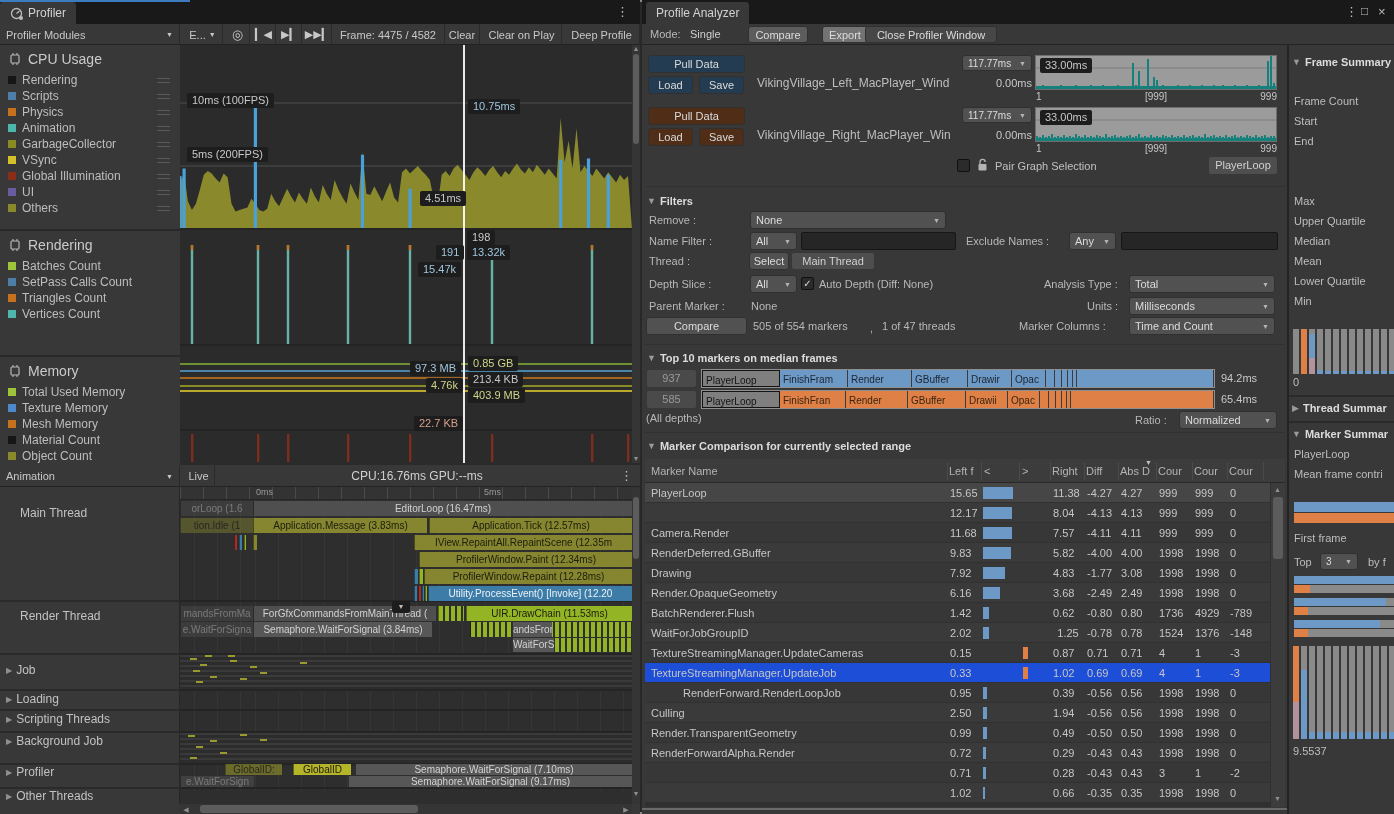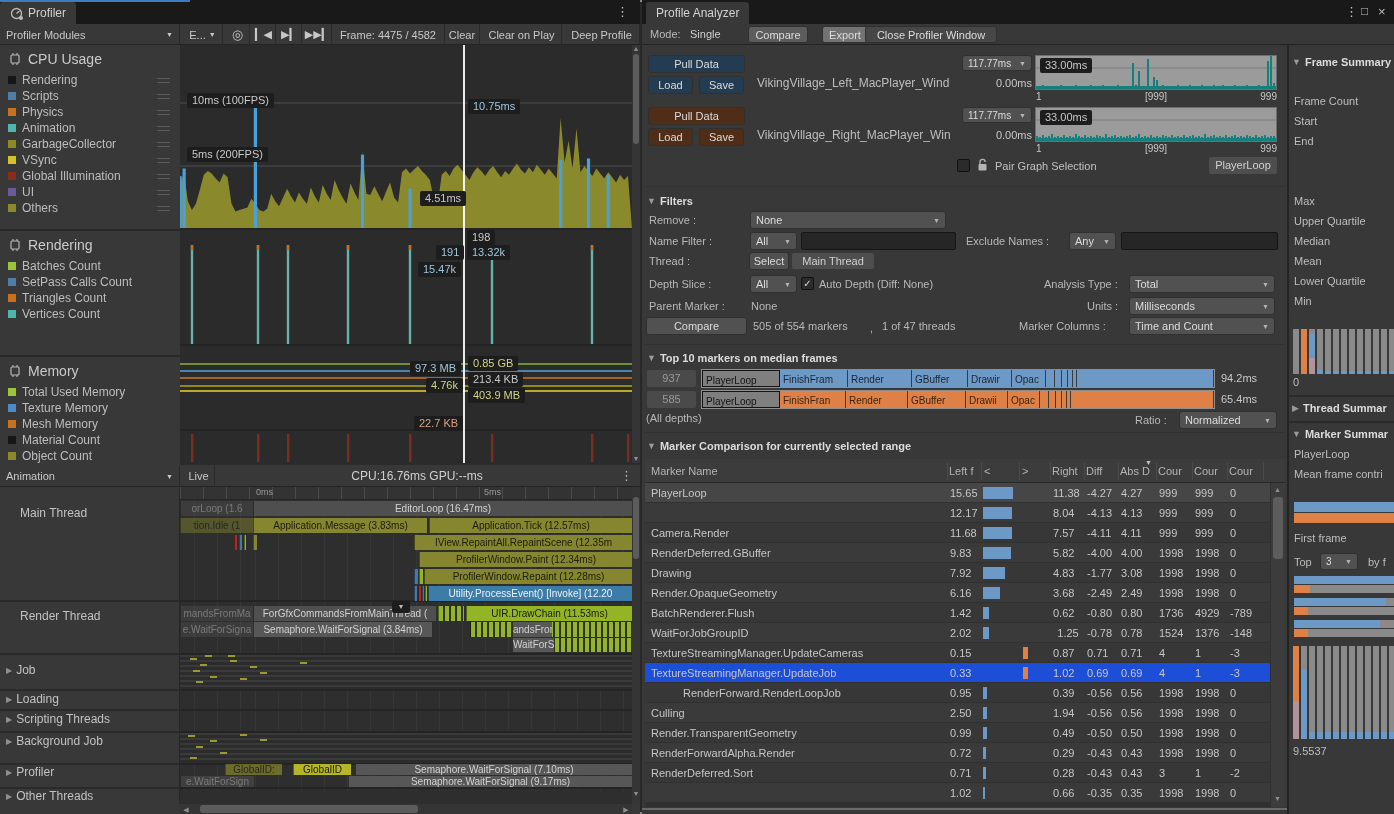--- a/index.html
+++ b/index.html
@@ -911,21 +911,20 @@
               <div class="cell" style="left: 305px; width: 30px;">0.72</div>
               <div style="position: absolute; left: 338px; top: 4px; width: 3px; height: 12px; background: rgb(109, 153, 198);"></div>
               <div class="cell" style="left: 408px; width: 30px;">0.29</div>
               <div class="cell" style="left: 442px; width: 30px;">-0.43</div>
               <div class="cell" style="left: 476px; width: 34px;">0.43</div>
               <div class="cell" style="left: 514px; width: 32px;">1998</div>
               <div class="cell" style="left: 550px; width: 31px;">1998</div>
               <div class="cell" style="left: 585px; width: 28px;">0</div>
             </div>
             <div style="position: absolute; left: 0px; top: 280px; width: 625px; height: 20px; background: rgb(55, 55, 55); border-bottom: 1px solid rgb(49, 49, 49);">
-              <div class="cell" style="left: 6px; width: 292px;">RenderDeferred.Sort</div>
               <div class="cell" style="left: 305px; width: 30px;">0.71</div>
               <div style="position: absolute; left: 338px; top: 4px; width: 3px; height: 12px; background: rgb(109, 153, 198);"></div>
               <div class="cell" style="left: 408px; width: 30px;">0.28</div>
               <div class="cell" style="left: 442px; width: 30px;">-0.43</div>
               <div class="cell" style="left: 476px; width: 34px;">0.43</div>
               <div class="cell" style="left: 514px; width: 32px;">3</div>
               <div class="cell" style="left: 550px; width: 31px;">1</div>
               <div class="cell" style="left: 585px; width: 28px;">-2</div>
             </div>
             <div style="position: absolute; left: 0px; top: 300px; width: 625px; height: 20px; background: rgb(58, 58, 58); border-bottom: 1px solid rgb(49, 49, 49);">

